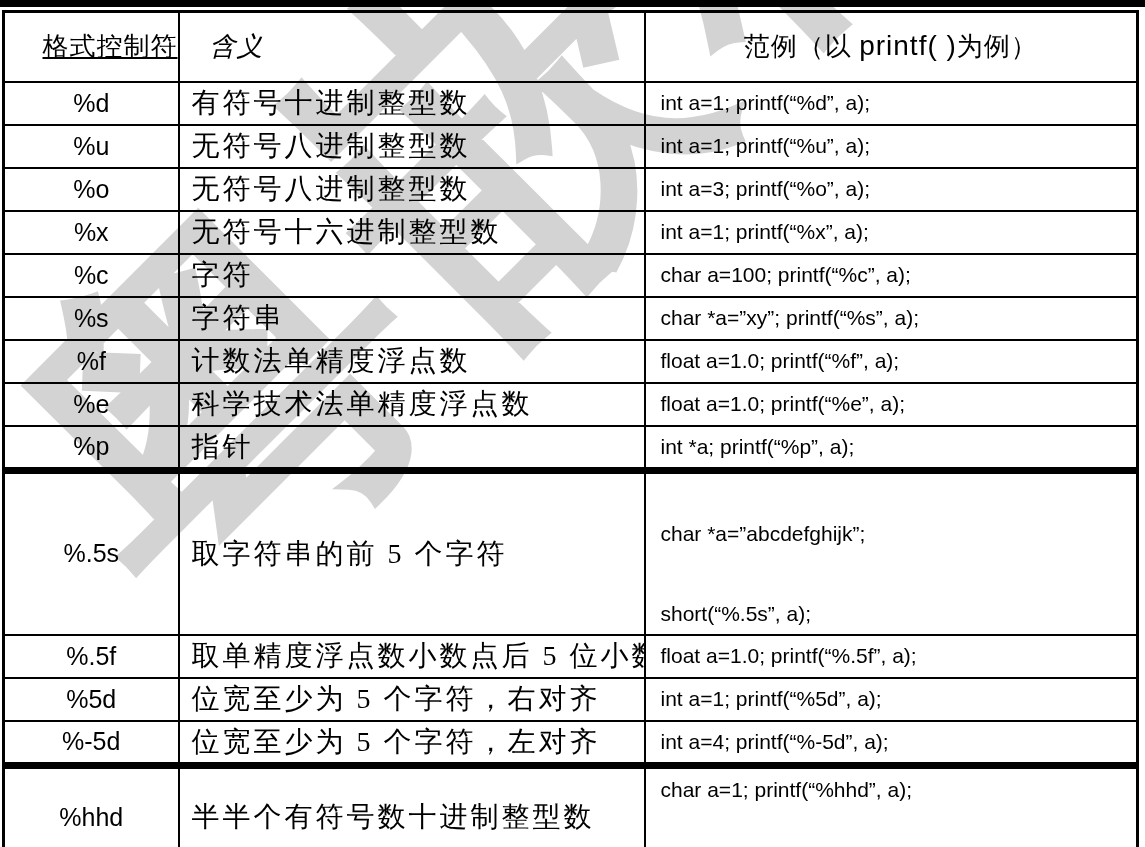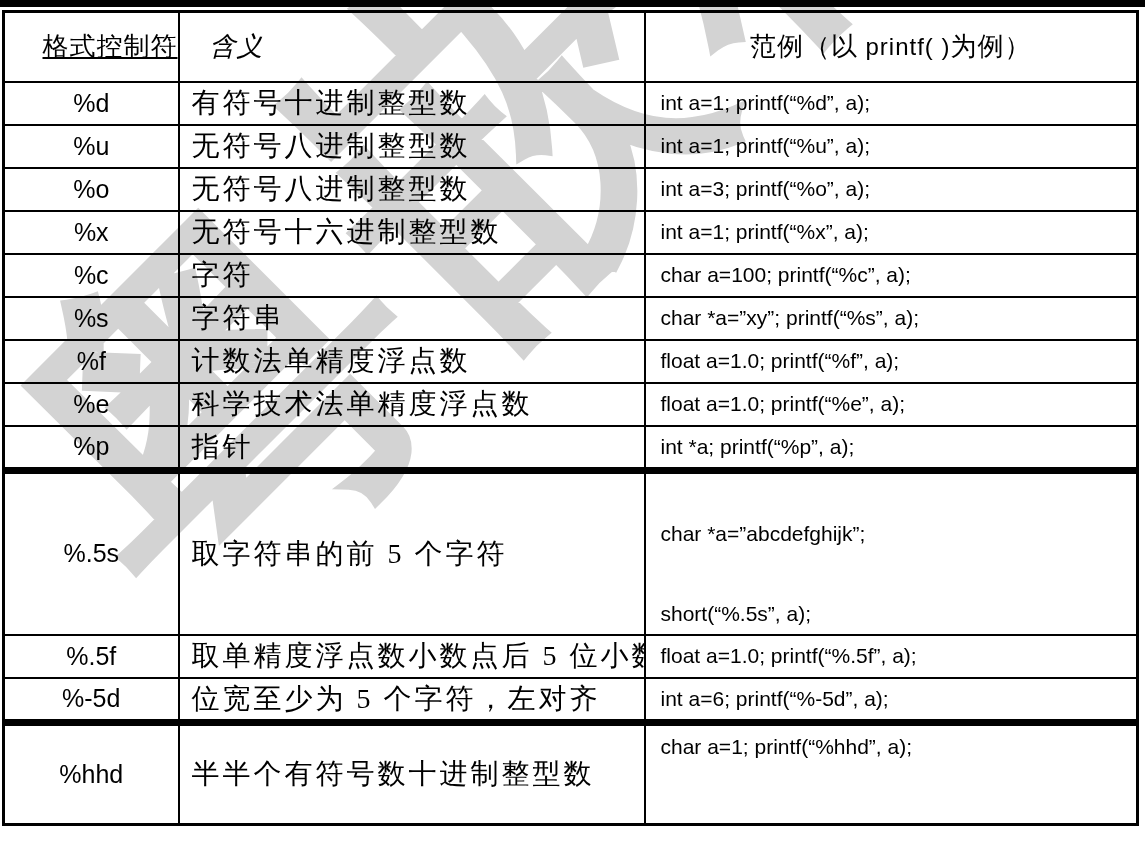--- a/index.html
+++ b/index.html
@@ -66,21 +66,21 @@
     white-space:nowrap;
   }
   td.head {
     font-family:"Liberation Serif","DejaVu Serif",serif;
     font-size:26px;
     letter-spacing:1px;
   }
   td.head.spec-h { text-align:right;text-decoration:underline; }
   td.head.meaning-h { padding-left:30px;font-style:italic; }
   td.head.example-h { text-align:center; padding-left:0; }
-  td.head .latin { font-family:"Liberation Sans","DejaVu Sans",sans-serif; font-size:24px; }
+  td.head .latin { font-family:"Liberation Sans","DejaVu Sans",sans-serif; font-size:28px; }
   td.vtop { vertical-align:top; padding-top:9px; }
   td.example .exline { line-height:40px;margin-top:40px; }
   tr.sep td.sepcell {
     padding:0; height:2px;
     background:#ffffff;
     border-top:4px solid #000;
     border-bottom:3px solid #000;
     border-left:3px solid #000;
     border-right:3px solid #000;
   }
@@ -164,23 +164,28 @@
           <div class="exline">char *a=”abcdefghijk”;</div>
           <div class="exline">short(“%.5s”, a);</div>
         </td>
       </tr>
       <tr class="rh43">
         <td class="spec">%.5f</td>
         <td class="meaning">取单精度浮点数小数点后 5 位小数</td>
         <td class="example">float a=1.0; printf(“%.5f”, a);</td>
       </tr>
       <tr class="rh43">
+        <td class="spec">%5d</td>
+        <td class="meaning">位宽至少为 5 个字符，右对齐</td>
+        <td class="example">int a=1; printf(“%5d”, a);</td>
+      </tr>
+      <tr class="rh43">
         <td class="spec">%-5d</td>
         <td class="meaning">位宽至少为 5 个字符，左对齐</td>
-        <td class="example">int a=6; printf(“%-5d”, a);</td>
+        <td class="example">int a=4; printf(“%-5d”, a);</td>
       </tr>
 
       <tr class="sep">
         <td class="sepcell" colspan="3"></td>
       </tr>
 
       <tr class="rh84">
         <td class="spec">%hhd</td>
         <td class="meaning">半半个有符号数十进制整型数</td>
         <td class="example vtop">char a=1; printf(“%hhd”, a);</td>

